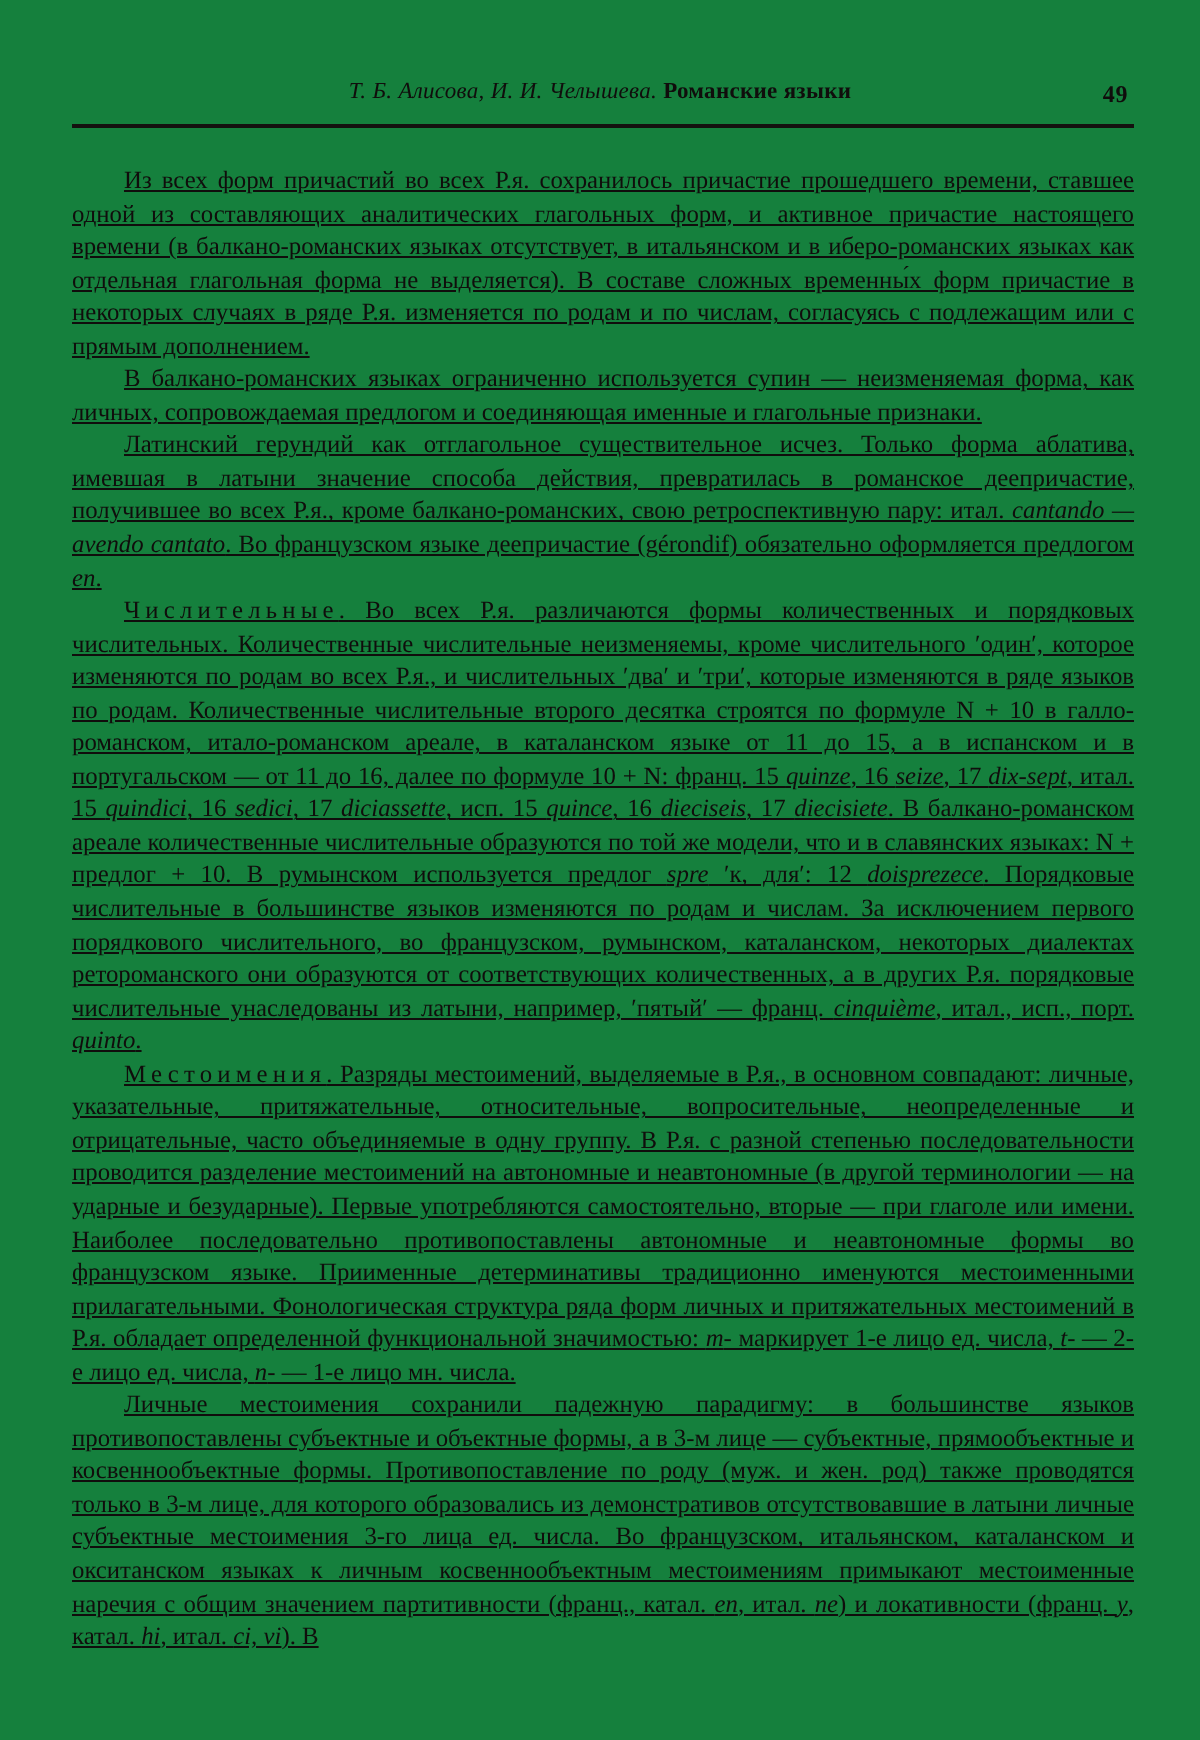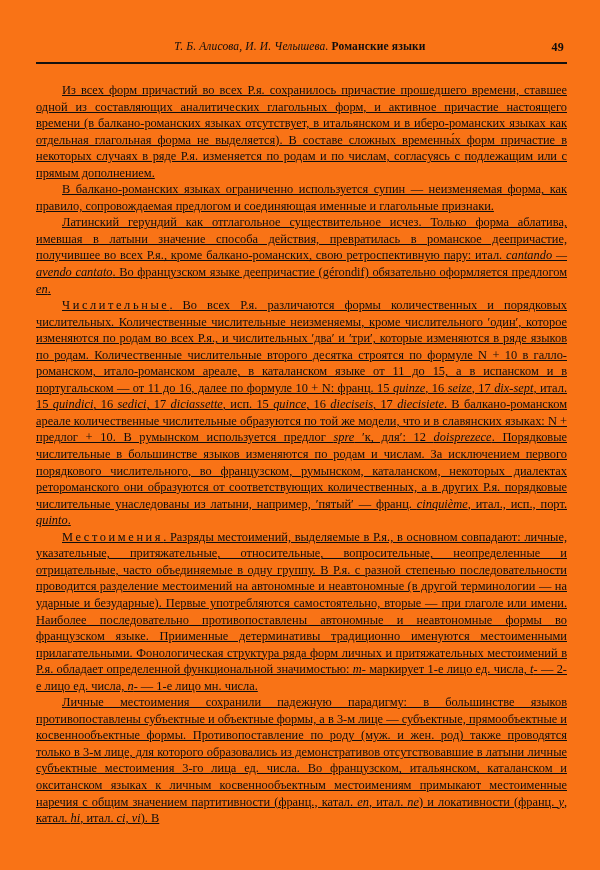--- a/index.html
+++ b/index.html
@@ -11,21 +11,21 @@
     width: 600px;
     height: 870px;
     overflow: hidden;
     font-family: "Liberation Serif", "DejaVu Serif", serif;
     color: #100d0c;
   }
   .page {
     position: relative;
     width: 600px;
     height: 870px;
-    background: #f97316;
+    background: #15803d;
     box-sizing: border-box;
     padding: 0;
   }
   .running-head {
     position: absolute;
     left: 36px;
     right: 36px;
     top: 40px;
     height: 18px;
     display: flex;
@@ -98,20 +98,20 @@
       <span> </span>
       <span class="rh-title">Романские языки</span>
       <span class="folio">49</span>
     </div>
   </div>
 
   <div class="rule"></div>
 
   <div class="body" id="body-text">
       <p><span>Из всех форм причастий во всех Р.я. сохранилось причастие прошедшего времени, ставшее одной из составляющих аналитических глагольных форм, и активное причастие настоящего времени (в балкано-романских языках отсутствует, в итальянском и в иберо-романских языках как отдельная глагольная форма не выделяется). В составе сложных временны́х форм причастие в некоторых случаях в ряде Р.я. изменяется по родам и по числам, согласуясь с подлежащим или с прямым дополнением.</span></p>
-      <p><span>В балкано-романских языках ограниченно используется супин — неизменяемая форма, как правило, сопровождаемая предлогом и соединяющая именные и глагольные признаки.</span></p>
+      <p><span>В балкано-романских языках ограниченно используется супин — неизменяемая форма, как личных, сопровождаемая предлогом и соединяющая именные и глагольные признаки.</span></p>
       <p><span>Латинский герундий как отглагольное существительное исчез. Только форма аблатива, имевшая в латыни значение способа действия, превратилась в романское деепричастие, получившее во всех Р.я., кроме балкано-романских, свою ретроспективную пару: итал. </span><span class="it">cantando — avendo cantato</span><span>. Во французском языке деепричастие (gérondif) обязательно оформляется предлогом </span><span class="it">en</span><span>.</span></p>
       <p><span class="spaced">Числительные</span><span>. Во всех Р.я. различаются формы количественных и порядковых числительных. Количественные числительные неизменяемы, кроме числительного ′один′, которое изменяются по родам во всех Р.я., и числительных ′два′ и ′три′, которые изменяются в ряде языков по родам. Количественные числительные второго десятка строятся по формуле N + 10 в галло-романском, итало-романском ареале, в каталанском языке от 11 до 15, а в испанском и в португальском — от 11 до 16, далее по формуле 10 + N: франц. 15 </span><span class="it">quinze</span><span>, 16 </span><span class="it">seize</span><span>, 17 </span><span class="it">dix-sept</span><span>, итал. 15 </span><span class="it">quindici</span><span>, 16 </span><span class="it">sedici</span><span>, 17 </span><span class="it">diciassette</span><span>, исп. 15 </span><span class="it">quince</span><span>, 16 </span><span class="it">dieciseis</span><span>, 17 </span><span class="it">diecisiete</span><span>. В балкано-романском ареале количественные числительные образуются по той же модели, что и в славянских языках: N + предлог + 10. В румынском используется предлог </span><span class="it">spre</span><span> ′к, для′: 12 </span><span class="it">doisprezece</span><span>. Порядковые числительные в большинстве языков изменяются по родам и числам. За исключением первого порядкового числительного, во французском, румынском, каталанском, некоторых диалектах ретороманского они образуются от соответствующих количественных, а в других Р.я. порядковые числительные унаследованы из латыни, например, ′пятый′ — франц. </span><span class="it">cinquième</span><span>, итал., исп., порт. </span><span class="it">quinto</span><span>.</span></p>
       <p><span class="spaced">Местоимения</span><span>. Разряды местоимений, выделяемые в Р.я., в основном совпадают: личные, указательные, притяжательные, относительные, вопросительные, неопределенные и отрицательные, часто объединяемые в одну группу. В Р.я. с разной степенью последовательности проводится разделение местоимений на автономные и неавтономные (в другой терминологии — на ударные и безударные). Первые употребляются самостоятельно, вторые — при глаголе или имени. Наиболее последовательно противопоставлены автономные и неавтономные формы во французском языке. Приименные детерминативы традиционно именуются местоименными прилагательными. Фонологическая структура ряда форм личных и притяжательных местоимений в Р.я. обладает определенной функциональной значимостью: </span><span class="it">m</span><span>- маркирует 1-е лицо ед. числа, </span><span class="it">t</span><span>- — 2-е лицо ед. числа, </span><span class="it">n</span><span>- — 1-е лицо мн. числа.</span></p>
       <p><span>Личные местоимения сохранили падежную парадигму: в большинстве языков противопоставлены субъектные и объектные формы, а в 3-м лице — субъектные, прямообъектные и косвеннообъектные формы. Противопоставление по роду (муж. и жен. род) также проводятся только в 3-м лице, для которого образовались из демонстративов отсутствовавшие в латыни личные субъектные местоимения 3-го лица ед. числа. Во французском, итальянском, каталанском и окситанском языках к личным косвеннообъектным местоимениям примыкают местоименные наречия с общим значением партитивности (франц., катал. </span><span class="it">en</span><span>, итал. </span><span class="it">ne</span><span>) и локативности (франц. </span><span class="it">y</span><span>, катал. </span><span class="it">hi</span><span>, итал. </span><span class="it">ci, vi</span><span>). В</span></p>
     </div>
 
 </div>
 
 </body></html>

